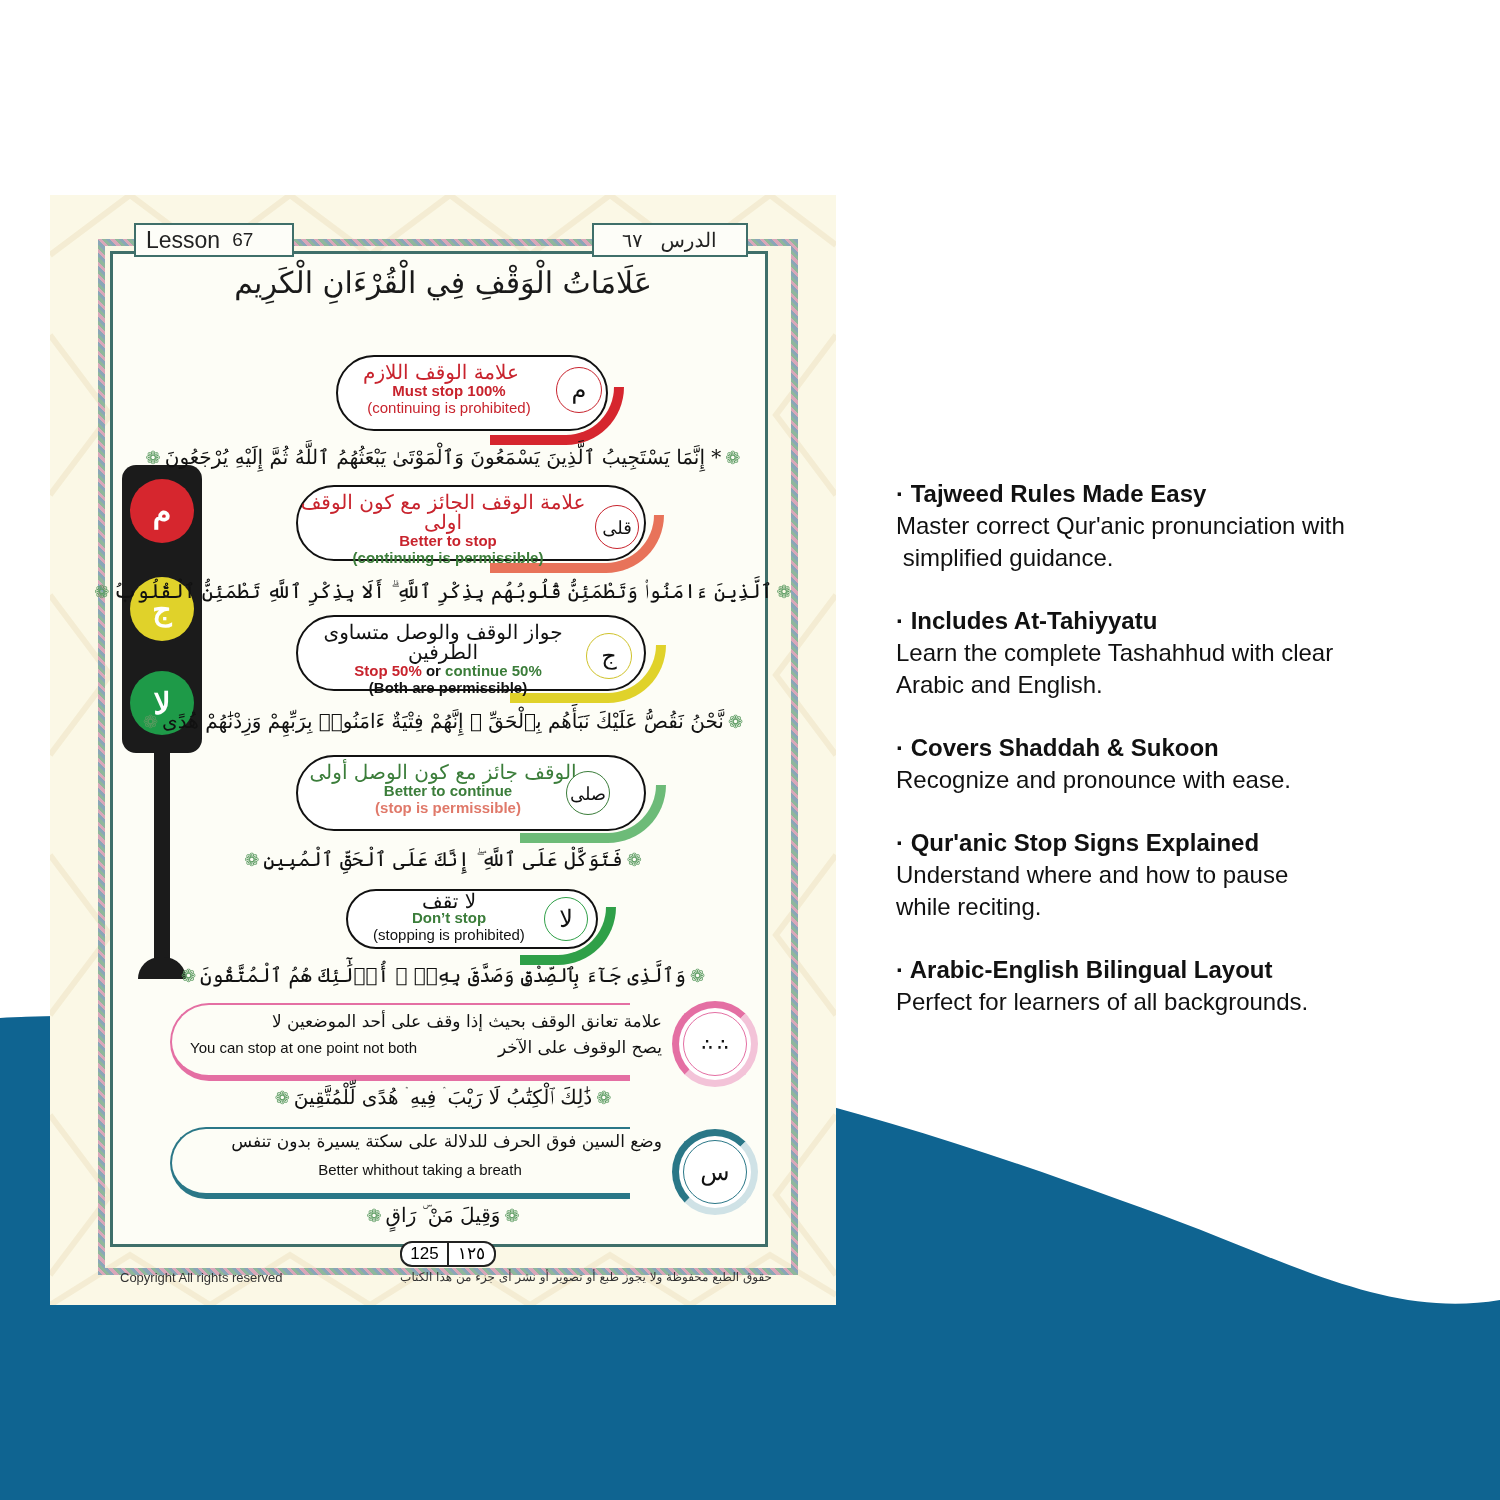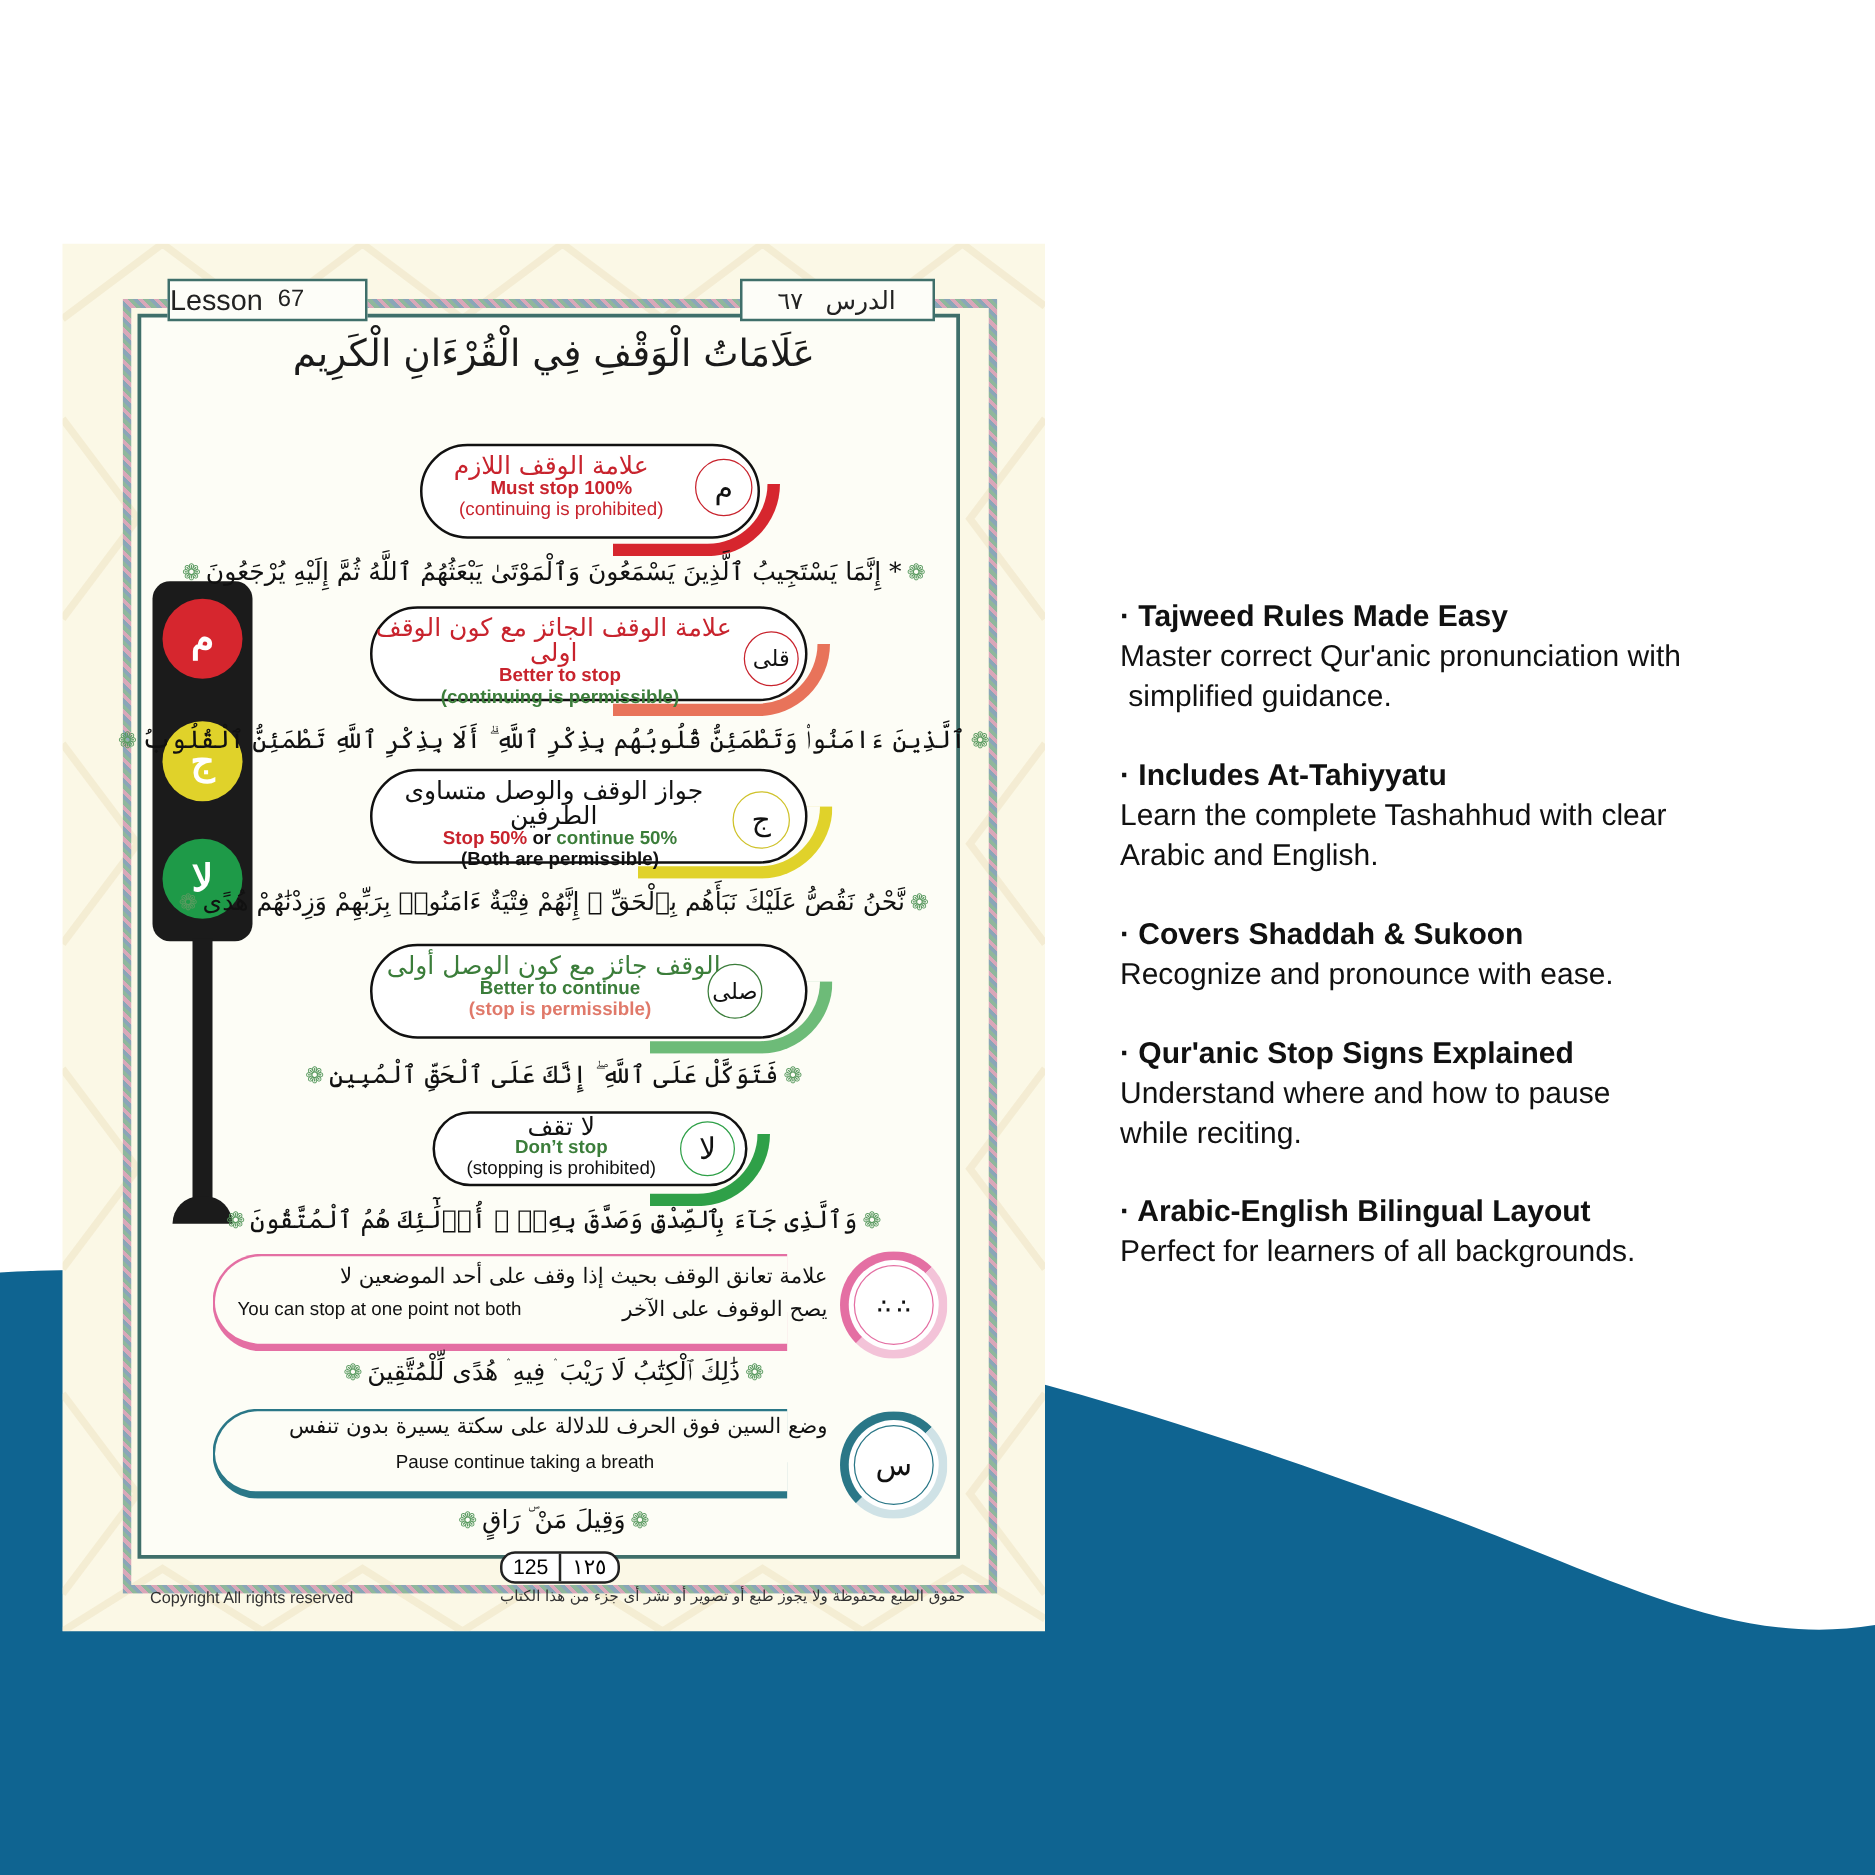--- a/index.html
+++ b/index.html
@@ -7,21 +7,21 @@
   .bg-wave{position:absolute;left:0;top:0;width:1500px;height:1500px;z-index:0;}
   .page{position:absolute;left:50px;top:195px;width:786px;height:1110px;background:#fbf8e6;z-index:1;overflow:hidden;}
   .page-pattern{position:absolute;inset:0;opacity:0.55;}
   .frame-orn{position:absolute;left:48px;top:44px;width:686px;height:1022px;border:7px solid transparent;
     background:
       repeating-linear-gradient(45deg,#8aa6b8 0 3px,#d9a7b9 3px 6px,#8fb79c 6px 9px) border-box;
     -webkit-mask:linear-gradient(#000 0 0) padding-box,linear-gradient(#000 0 0);
     -webkit-mask-composite:xor;mask-composite:exclude;}
   .frame-inner{position:absolute;left:60px;top:56px;width:658px;height:996px;background:#fdfdf6;border:3px solid #3f6f6a;box-sizing:border-box;}
   .tab{position:absolute;top:28px;height:34px;background:#fdfdf8;border:2px solid #3f6f6a;box-sizing:border-box;display:flex;align-items:center;z-index:3;}
-  .tab.left{left:84px;width:160px;}
+  .tab.left{left:84px;width:160px;padding-left:10px;}
   .tab.right{left:542px;width:156px;justify-content:flex-end;padding-right:10px;direction:rtl;}
   .tab .t1{font-size:23px;color:#222;}
   .tab .t2{font-size:19px;color:#222;margin-left:12px;}
   .tab.right .t1{font-family:"DejaVu Serif",serif;font-size:20px;}
   .tab.right .t2{margin-right:18px;margin-left:0;font-family:"DejaVu Serif",serif;padding-left:28px;}
   .title-ar{position:absolute;left:0;width:786px;top:70px;text-align:center;font-family:"DejaVu Serif",serif;font-size:30px;color:#1a1a1a;direction:rtl;z-index:3;}
   .title-en{position:absolute;left:0;width:776px;top:118px;text-align:center;font-size:27px;color:#2b3f8a;z-index:3;}
   .content{position:absolute;inset:0;z-index:3;}
   .pill{position:absolute;border:2.5px solid #111;border-radius:40px;background:#fff;box-sizing:border-box;text-align:center;}
   .pill .ar{font-family:"DejaVu Serif",serif;direction:rtl;font-size:20px;line-height:20px;}
@@ -161,21 +161,21 @@
     </div>
     <div class="sign" style="left:622px;top:806px;width:86px;height:86px;border:7px solid #e46fa3;border-right-color:#f3c3d8;border-bottom-color:#f3c3d8;">
       <div class="sign" style="position:static;width:64px;height:64px;border:1.5px solid #e46fa3;font-size:16px;font-weight:bold;">
           <span>∴ ∴</span>
         </div>
     </div>
     <div class="verse" style="top:890px;"><span class="orn">❁</span><span>ذَٰلِكَ ٱلْكِتَٰبُ لَا رَيْبَ ۛ فِيهِ ۛ هُدًى لِّلْمُتَّقِينَ</span><span class="orn">❁</span></div>
 
     <div class="bigpill" style="left:120px;top:932px;width:460px;height:72px;border-color:#2a7787;border-bottom-width:6px;"></div>
     <div style="position:absolute;left:120px;top:934px;width:492px;text-align:right;direction:rtl;font-family:'DejaVu Serif',serif;font-size:17px;color:#111;line-height:24px;white-space:nowrap;">وضع السين فوق الحرف للدلالة على سكتة يسيرة بدون تنفس</div>
-    <div style="position:absolute;left:120px;top:966px;width:500px;text-align:center;font-size:15px;color:#111;">Pause continue taking a breath</div>
+    <div style="position:absolute;left:120px;top:966px;width:500px;text-align:center;font-size:15px;color:#111;">Better whithout taking a breath</div>
     <div class="sign" style="left:622px;top:934px;width:86px;height:86px;border:7px solid #2a7787;border-right-color:#cfe2e6;border-bottom-color:#cfe2e6;">
       <div class="sign" style="position:static;width:64px;height:64px;border:1.5px solid #2a7787;">
           <span>س</span>
         </div>
     </div>
     <div class="verse" style="top:1008px;"><span class="orn">❁</span><span>وَقِيلَ مَنْ ۜ رَاقٍ</span><span class="orn">❁</span></div>
   </div>
 
   <div class="pagenum">
     <span>125</span>

